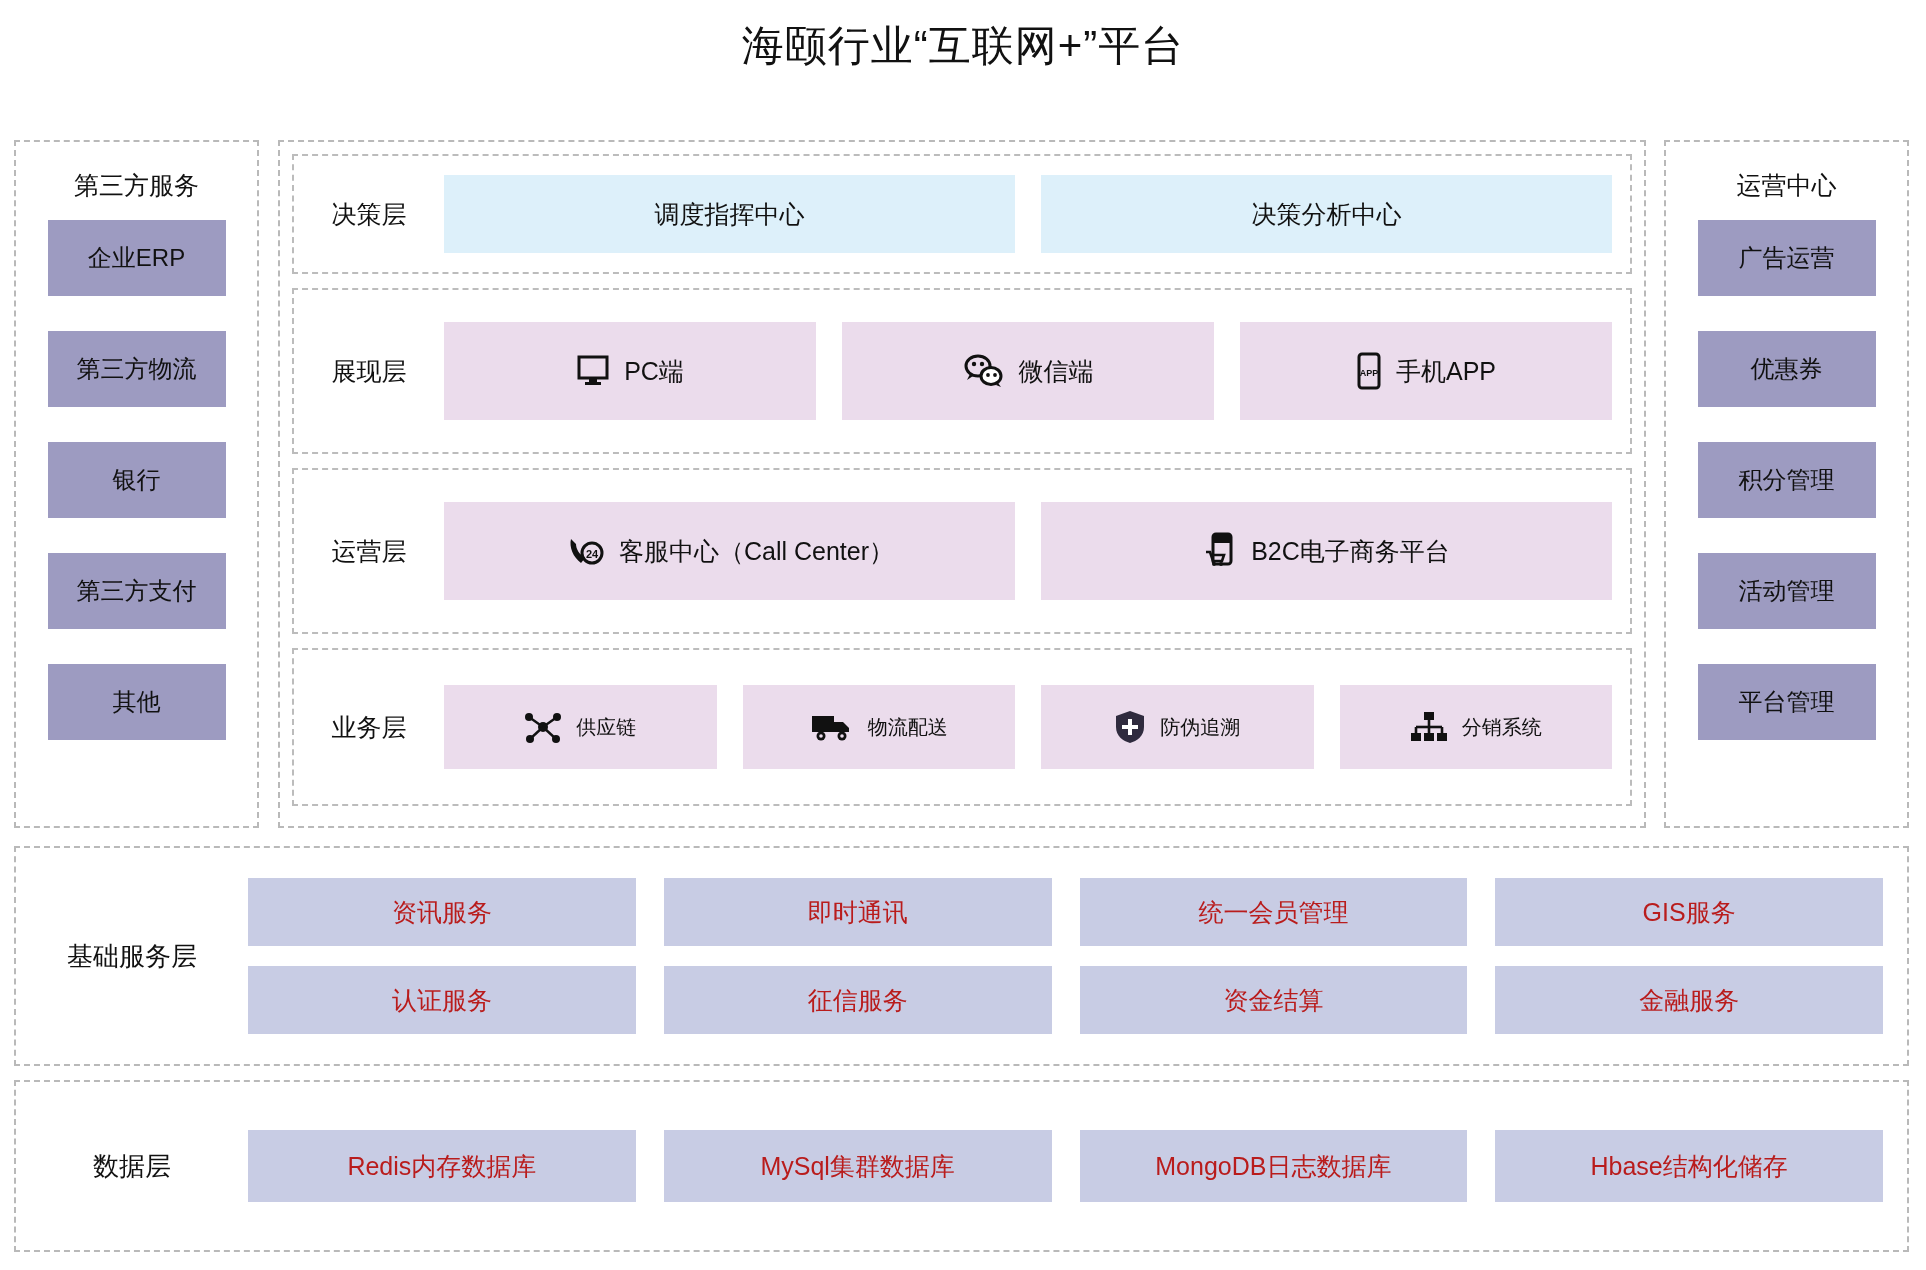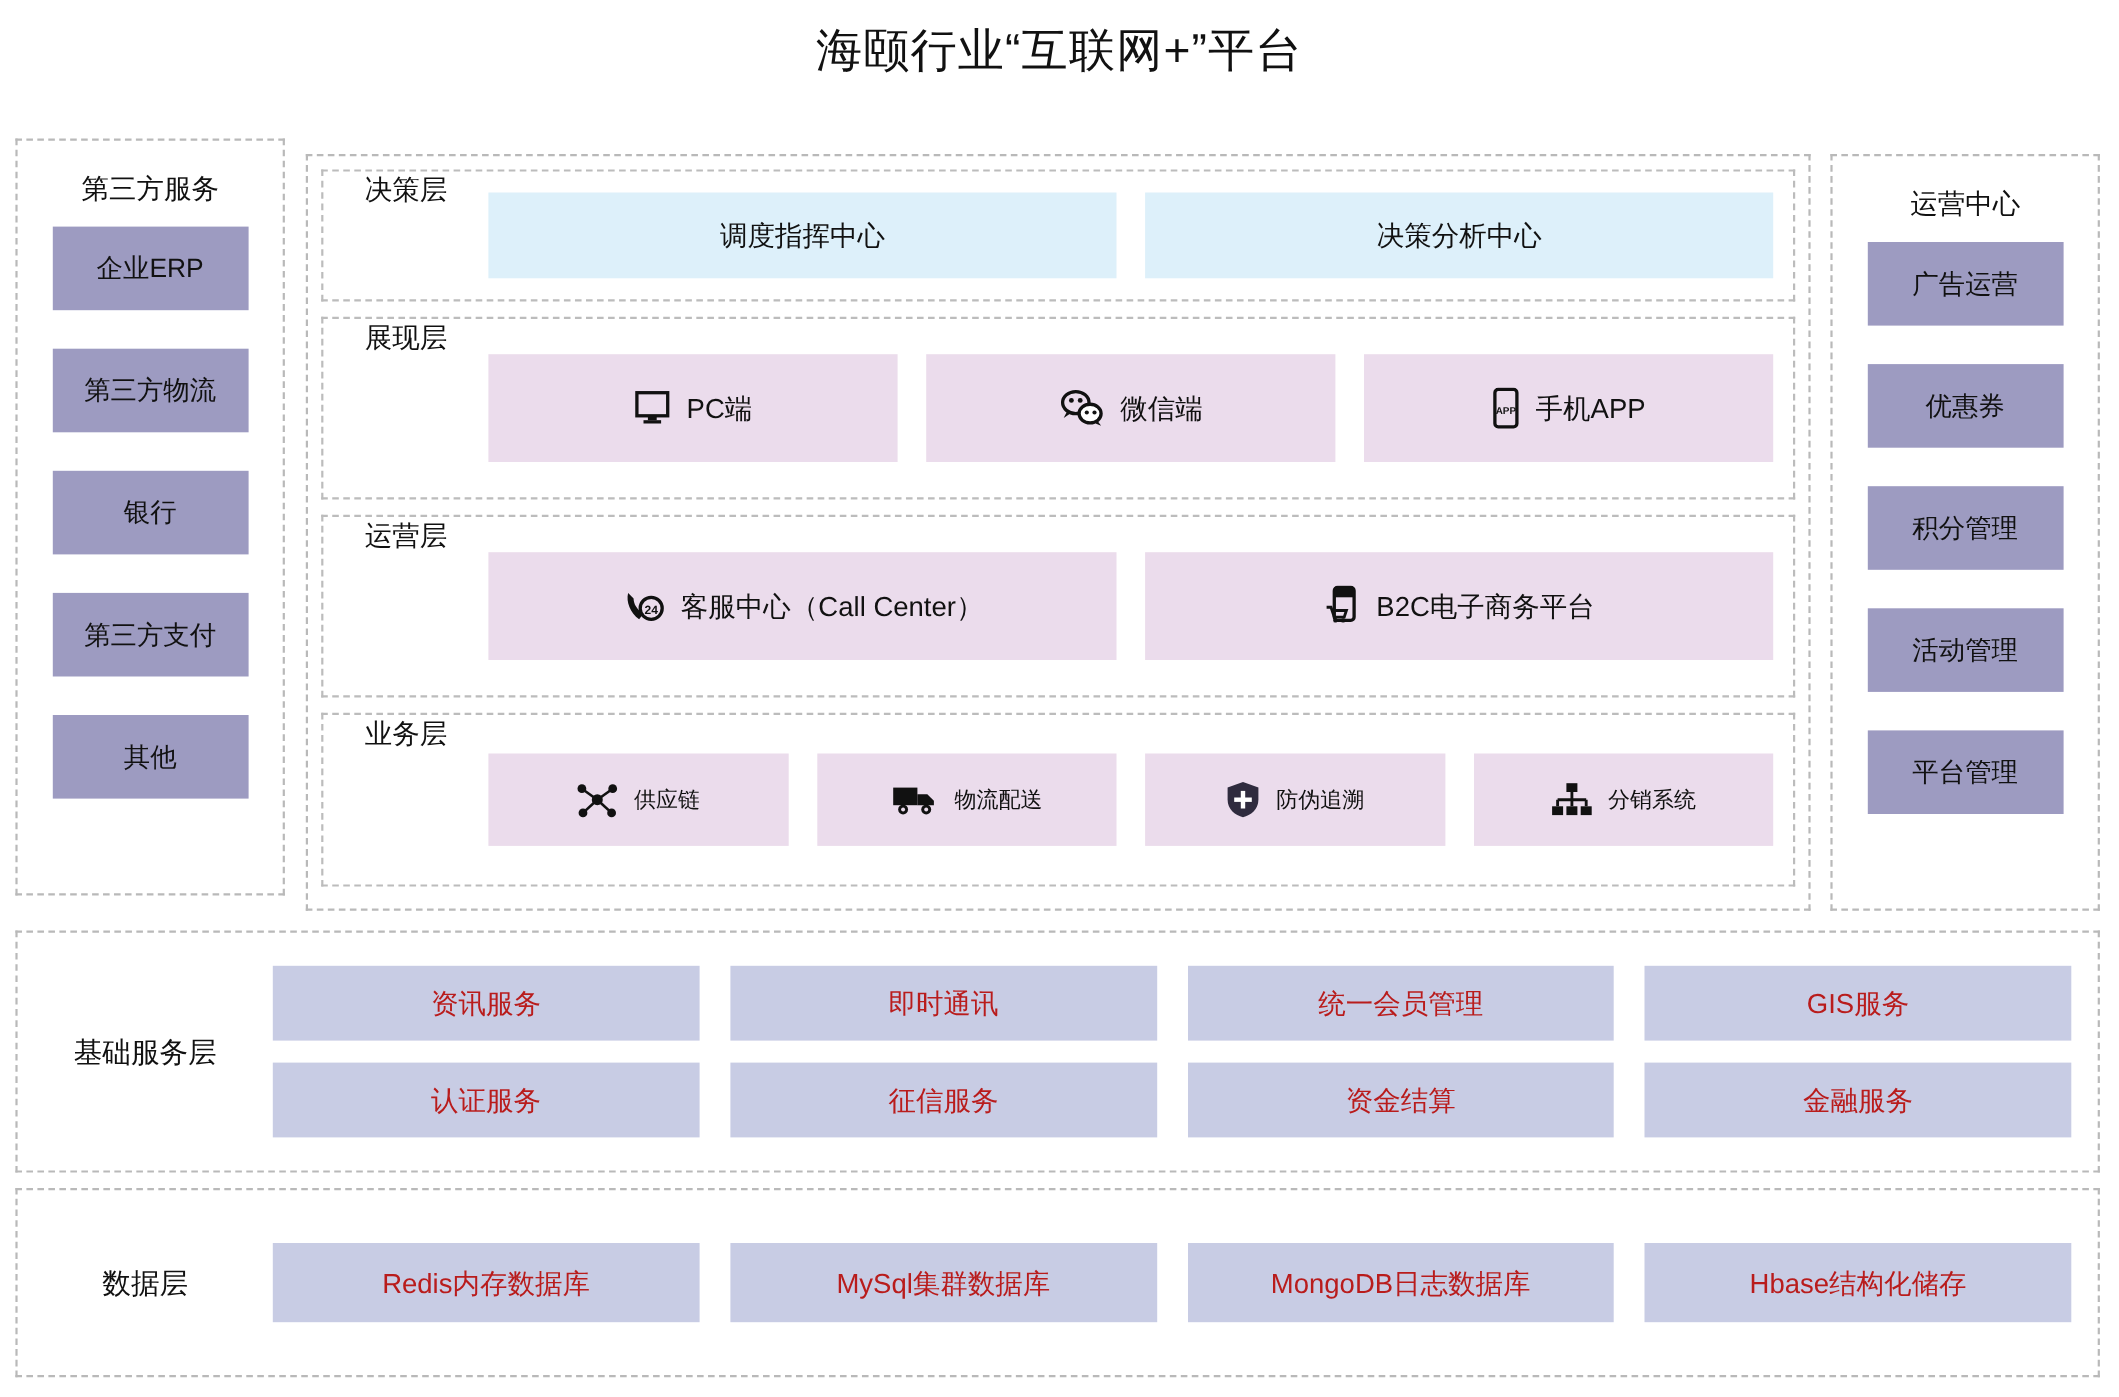--- a/index.html
+++ b/index.html
@@ -25,21 +25,21 @@
   }
 
   
   .dashed {
     border: 2px dashed #b9b9b9;
     background: transparent;
     position: absolute;
   }
 
   
-  #left-col  { left: 14px;  top: 126px; width: 245px; height: 688px; }
+  #left-col  { left: 14px;  top: 140px; width: 245px; height: 688px; }
   #right-col { left: 1664px; top: 140px; width: 245px; height: 688px; }
 
   .col-title {
     text-align: center;
     font-size: 25px;
     color: #111;
     margin-top: 27px;
     margin-bottom: 18px;
   }
   .col-items { display: flex; flex-direction: column; align-items: center; gap: 35px; }
@@ -57,21 +57,21 @@
   .band {
     position: absolute;
     left: 12px; right: 12px;
     border: 2px dashed #bcbcbc;
   }
   #band-decision  { top: 12px;  height: 120px; }
   #band-present   { top: 146px; height: 166px; }
   #band-operate   { top: 326px; height: 166px; }
   #band-business  { top: 506px; height: 158px; }
 
-  .band-inner { display: flex; height: 100%; }
+  .band-inner { display: flex; align-items: center; height: 100%; }
   .band-label {
     width: 150px; flex: 0 0 150px;
     text-align: center;
     font-size: 25px; color: #111;
   }
   .band-boxes { flex: 1 1 auto; display: flex; align-items: center; gap: 26px; padding-right: 18px; }
 
   .box-blue {
     flex: 1 1 0; height: 78px;
     background: #ddf0fa;

